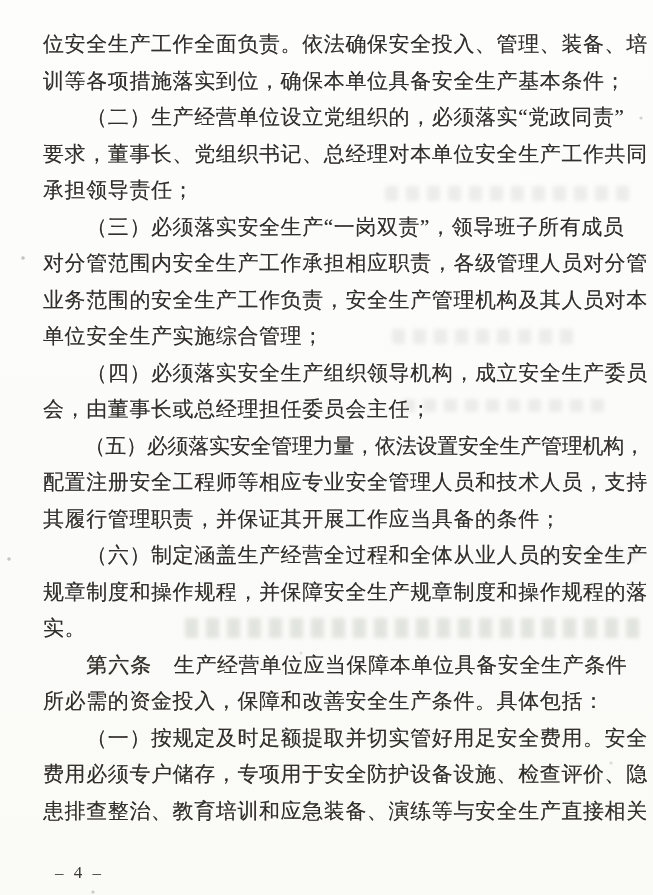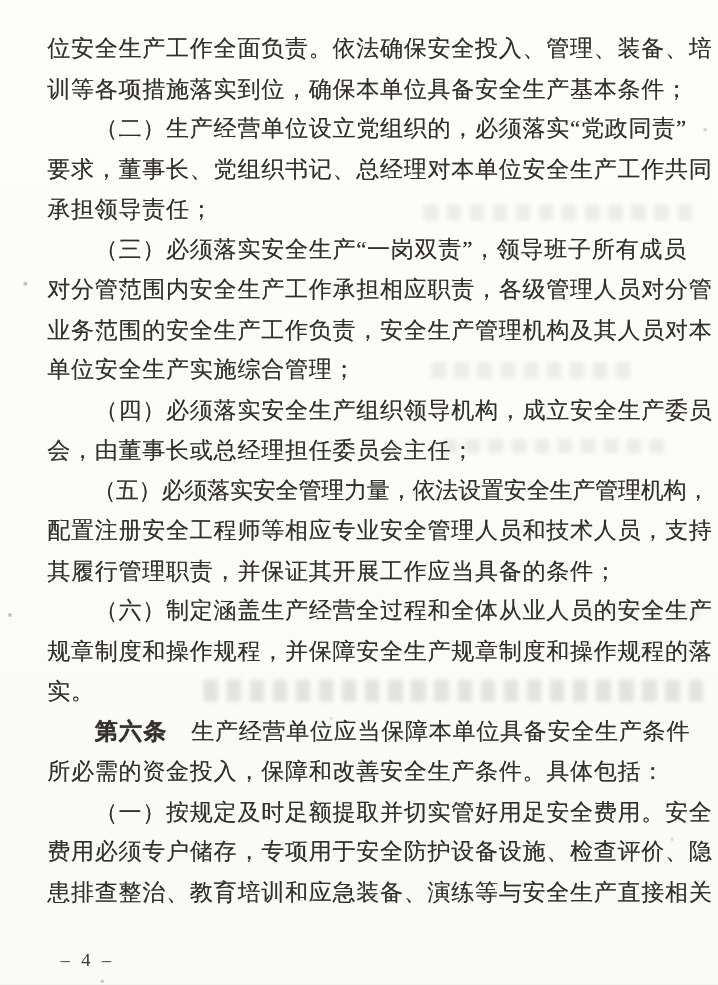--- a/index.html
+++ b/index.html
@@ -30,21 +30,21 @@
     height: 36.5px;
     line-height: 36.5px;
     font-size: 21px;
     letter-spacing: 0.6px;
     white-space: pre;
     text-shadow: 0 0 0.4px rgba(50, 47, 44, 0.55);
   }
   .ln.squeeze { letter-spacing: -0.25px; }
   .article-no {
     font-family: "Liberation Sans", "DejaVu Sans", sans-serif;
-    font-weight: 700;
+    font-weight: 400;
     letter-spacing: 1px;
     text-shadow: 0 0 0.7px rgba(40, 38, 35, 0.8);
   }
   .footer {
     position: absolute;
     left: 55px;
     top: 863px;
     font-size: 17px;
     letter-spacing: 3px;
     color: #3a3733;

